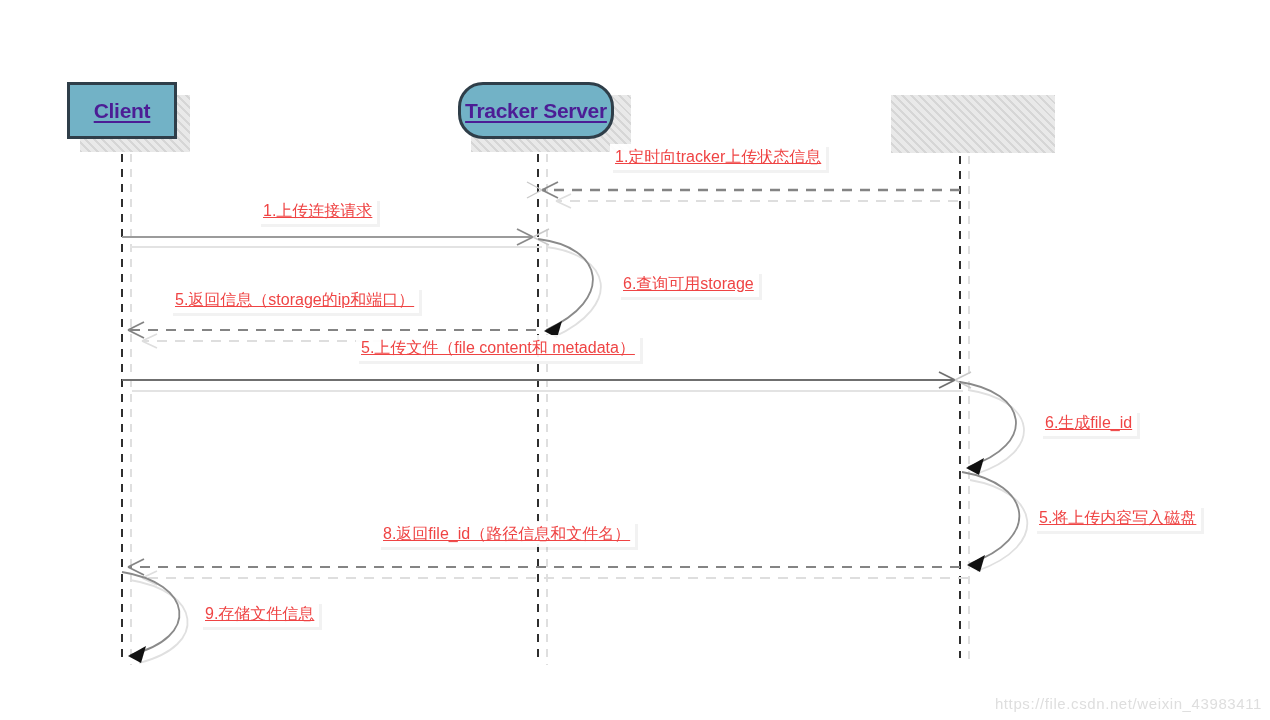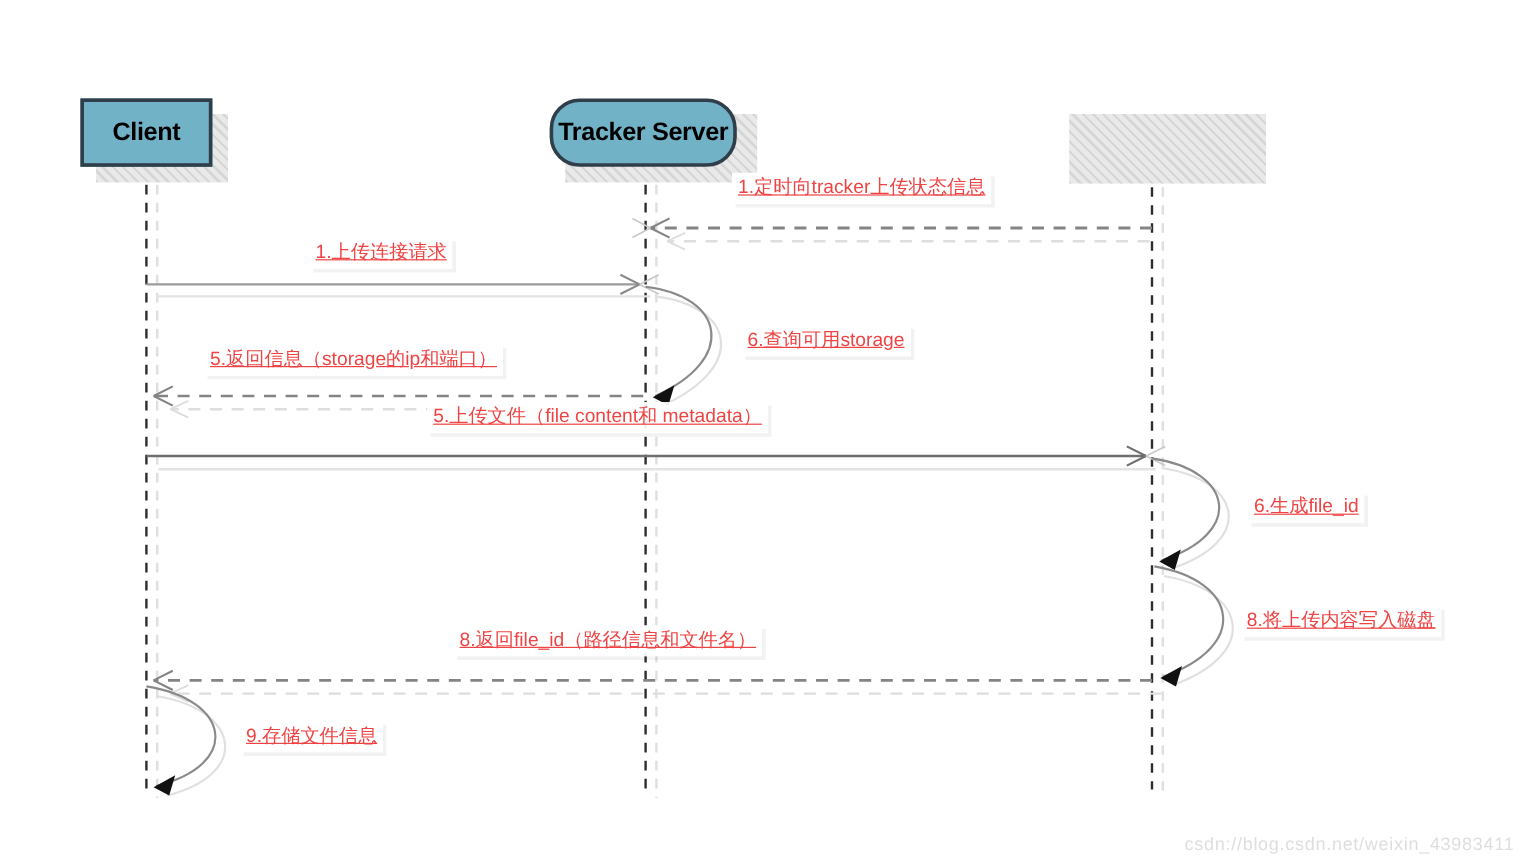--- a/index.html
+++ b/index.html
@@ -15,22 +15,22 @@
   .actor-shadow{
     position:absolute;z-index:1;
     background:repeating-linear-gradient(45deg,#d6d6d6 0 2px,#e9e9e9 2px 6px);
   }
   .actor{
     position:absolute;z-index:2;box-sizing:border-box;
     display:flex;align-items:center;justify-content:center;
     background:#72b2c6;border:3px solid #2f3e49;
   }
   .actor span{
-    font-size:21px;font-weight:600;color:#000000;
-    text-underline-offset:3px;
+    font-size:21px;font-weight:600;color:#4c1d95;
+    text-decoration:underline;text-underline-offset:3px;
     letter-spacing:-0.3px;white-space:nowrap;
   }
   .actor-client{left:67px;top:82px;width:110px;height:57px;}
   .shadow-client{left:80px;top:95px;width:110px;height:57px;}
   .actor-tracker{left:458px;top:82px;width:156px;height:57px;border-radius:25px;}
   .shadow-tracker{left:471px;top:95px;width:160px;height:57px;}
   .actor-storage{left:878px;top:82px;width:164px;height:58px;}
   .shadow-storage{left:891px;top:95px;width:164px;height:58px;}
 
   
@@ -146,18 +146,18 @@
   <div class="actor actor-tracker">
     <span>Tracker Server</span>
   </div>
 
   <div class="msg-label m1">1.定时向tracker上传状态信息</div>
   <div class="msg-label m2">1.上传连接请求</div>
   <div class="msg-label m3">6.查询可用storage</div>
   <div class="msg-label m4">5.返回信息（storage的ip和端口）</div>
   <div class="msg-label m5">5.上传文件（file content和 metadata）</div>
   <div class="msg-label m6">6.生成file_id</div>
-  <div class="msg-label m7">8.将上传内容写入磁盘</div>
+  <div class="msg-label m7">5.将上传内容写入磁盘</div>
   <div class="msg-label m8">8.返回file_id（路径信息和文件名）</div>
   <div class="msg-label m9">9.存储文件信息</div>
 
-  <div class="watermark">csdn://blog.csdn.net/weixin_43983411</div>
+  <div class="watermark">https://file.csdn.net/weixin_43983411</div>
 </div>
 
 </body></html>

